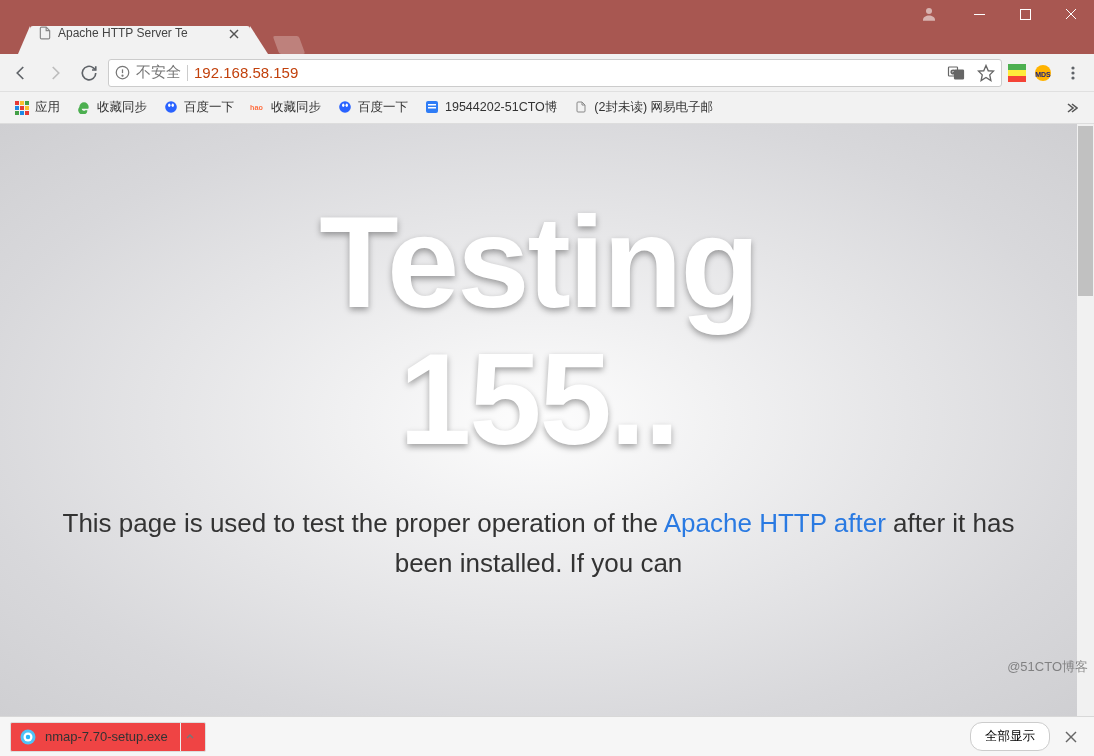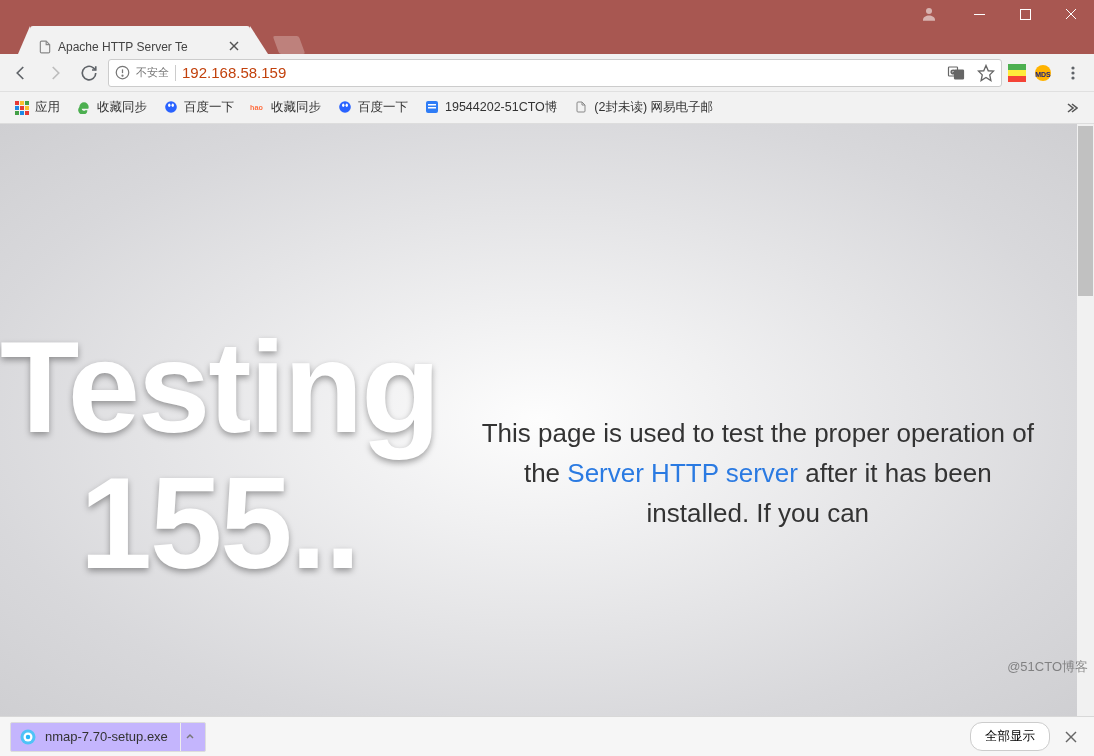--- a/index.html
+++ b/index.html
@@ -1,62 +1,62 @@
 <!DOCTYPE html>
 <html><head>
 <meta charset="utf-8">
 <style>
 * { margin: 0; padding: 0; box-sizing: border-box; font-family: "Segoe UI", Arial, sans-serif; }
 body { width: 1094px; height: 756px; background: #fff; overflow: hidden; position: relative; }
 
 
 .titlebar { height: 54px; background: #a85751; display: flex; align-items: flex-start; position: relative; }
 .titlebar .tabs-area { display: flex; align-items: flex-end; height: 100%; padding-left: 18px; }
-.tab { background: #f2f2f2; height: 28px; min-width: 220px; display: flex; align-items: flex-end; padding: 0 8px; border-top-left-radius: 3px; border-top-right-radius: 3px; position: relative; margin-top: 20px; font-size: 12px; color: #444; }
+.tab { background: #f2f2f2; height: 28px; min-width: 220px; display: flex; align-items: flex-start; padding: 0 8px; border-top-left-radius: 3px; border-top-right-radius: 3px; position: relative; margin-top: 20px; font-size: 12px; color: #444; }
 .tab .tab-icon { width: 14px; height: 14px; margin-right: 6px; display:flex; align-items:center; justify-content:center;}
 .tab .tab-close { margin-left: auto; width: 16px; height: 16px; display: flex; align-items: center; justify-content: center; color: #555; cursor: pointer; }
 .tab-trap { width: 0; height: 0; border-bottom: 28px solid #f2f2f2; border-right: 18px solid transparent; margin-top: 26px; }
 .tab-trap-l { width: 0; height: 0; border-bottom: 28px solid #f2f2f2; border-left: 12px solid transparent; margin-top: 26px; }
 .newtab { width: 26px; height: 18px; background: rgba(255,255,255,0.25); margin-top: 31px; margin-left: 8px; transform: skewX(20deg); border-radius: 2px; cursor:pointer;}
 
 .window-controls { position: absolute; top: 0; right: 0; display: flex; height: 28px; }
 .window-controls .wc { width: 46px; height: 28px; display: flex; align-items: center; justify-content: center; color: rgba(255,255,255,0.9); cursor: pointer; }
 .wc-user { width: 46px; height:28px; display:flex; align-items:center; justify-content:center; color: rgba(255,255,255,0.6); margin-right: 4px; cursor:pointer;}
 
 
 .addr-row { height: 38px; background: #f2f2f2; display: flex; align-items: center; padding: 0 6px; border-bottom: 1px solid #e0e0e0; gap: 4px; }
 .nav-btn { width: 30px; height: 30px; display: flex; align-items: center; justify-content: center; color: #5f6368; border-radius: 15px; cursor: pointer; }
 .nav-btn.disabled { color: #bdbdbd; cursor: default; }
 .omnibox { flex: 1; height: 28px; background: #fff; border: 1px solid #ccc; border-radius: 3px; display: flex; align-items: center; padding: 0 6px; gap: 6px; font-size: 14px; color: #333; }
 .omnibox .sec-icon { color: #777; display:flex; align-items:center;}
-.omnibox .sec-text { color: #777; font-size: 11px; }
+.omnibox .sec-text { color: #777; font-size: 15px; }
 .omnibox .divider { width: 1px; height: 16px; background: #ccc; }
 .omnibox .url-input { flex: 1; border: none; outline: none; font-size: 15px; color: #c2410c; background: transparent; }
 .omnibox .right-icons { display:flex; gap:12px; align-items:center; color:#666;}
 .ext-icon { width: 22px; height: 22px; display:flex; align-items:center; justify-content:center; cursor:pointer;}
 .menu-btn { width: 30px; height: 30px; display:flex; align-items:center; justify-content:center; color:#5f6368; cursor:pointer;}
 
 
 .bookmarks { height: 32px; background: #f2f2f2; display: flex; align-items: center; padding: 0 8px; gap: 4px; border-bottom: 1px solid #ddd; font-size: 12.5px; color: #333; }
 .bm { display: flex; align-items: center; gap: 5px; padding: 4px 6px; border-radius: 3px; cursor: pointer; white-space: nowrap;}
 .bm-icon { width:16px; height:16px; display:flex; align-items:flex-start; justify-content:center;}
 .bm-overflow { margin-left: auto; padding: 4px 8px; cursor:pointer; color:#555;}
 
 
 .viewport { height: calc(756px - 54px - 38px - 32px - 40px); position: relative; overflow: hidden; background: #fff; }
 .scroll-track { position: absolute; right: 0; top: 0; width: 17px; height: 100%; background: #f1f1f1; }
 .scroll-thumb { position: absolute; right: 1px; top: 2px; width: 15px; height: 170px; background: #c1c1c1; border-radius: 0; }
-.page { position: absolute; inset: 0 17px 0 0; background: radial-gradient(ellipse at center, #fdfdfd 0%, #d8d8db 75%, #cfcfd2 100%); display: flex; align-items: center; padding-top: 70px; overflow:hidden;}
+.page { position: absolute; inset: 0 17px 0 0; background: radial-gradient(ellipse at center, #fdfdfd 0%, #d8d8db 75%, #cfcfd2 100%); display: flex; flex-direction: column; align-items: center; padding-top: 70px; overflow:hidden;}
 .hero { font-size: 130px; font-weight: 700; color: #fff; text-align: center; line-height: 1.05; text-shadow: 0 3px 6px rgba(0,0,0,0.35); letter-spacing: -2px;}
 .desc { font-size: 26px; color: #333; text-align: center; margin-top: 36px; line-height: 1.55; padding: 0 40px;}
 .desc a { color: #2a7ae2; text-decoration: none; }
 
 
 .downloads { position: absolute; bottom: 0; left: 0; right: 0; height: 40px; background: #f6f6f6; border-top: 1px solid #d8d8d8; display: flex; align-items: center; padding: 0 10px; font-size: 13px; color: #333; }
-.dl-item { display: flex; align-items: center; gap: 8px; border: 1px solid #ddd; background:#c4b5fd; height: 30px; padding: 0 6px 0 8px; border-radius: 2px; cursor:pointer;}
+.dl-item { display: flex; align-items: center; gap: 8px; border: 1px solid #ddd; background:#ef4444; height: 30px; padding: 0 6px 0 8px; border-radius: 2px; cursor:pointer;}
 .dl-icon { width:18px; height:18px; display:flex; align-items:center; justify-content:center;}
 .dl-caret { color:#777; padding: 0 4px; border-left:1px solid #eee; height:100%; display:flex; align-items:center; margin-left:4px;}
 .dl-showall { margin-left: auto; border: 1px solid #ccc; background:#fff; padding: 5px 14px; border-radius:12px; cursor:pointer; font-size:12.5px;}
 .dl-close { width: 26px; height:26px; display:flex; align-items:center; justify-content:center; color:#666; margin-left:8px; cursor:pointer;}
 
 .watermark { position:absolute; right:6px; bottom:40px; font-size:13px; color: rgba(60,60,60,0.55); pointer-events:none;}
 svg { display:block; }
 </style>
 </head>
 <body>
@@ -253,21 +253,21 @@
   </div>
 </div>
 
 <div class="viewport">
   <div class="page">
     <div class="hero">
       <div>Testing</div>
       <div>155..</div>
     </div>
     <div class="desc">
-      <span>This page is used to test the proper operation of the </span><a href="#">Server HTTP server</a><span> after it has been installed. If you can</span>
+      <span>This page is used to test the proper operation of the </span><a href="#">Apache HTTP after</a><span> after it has been installed. If you can</span>
     </div>
   </div>
   <div class="scroll-track">
     <div class="scroll-thumb"></div>
   </div>
   <div class="watermark">@51CTO博客</div>
 </div>
 
 <div class="downloads">
   <div class="dl-item">

